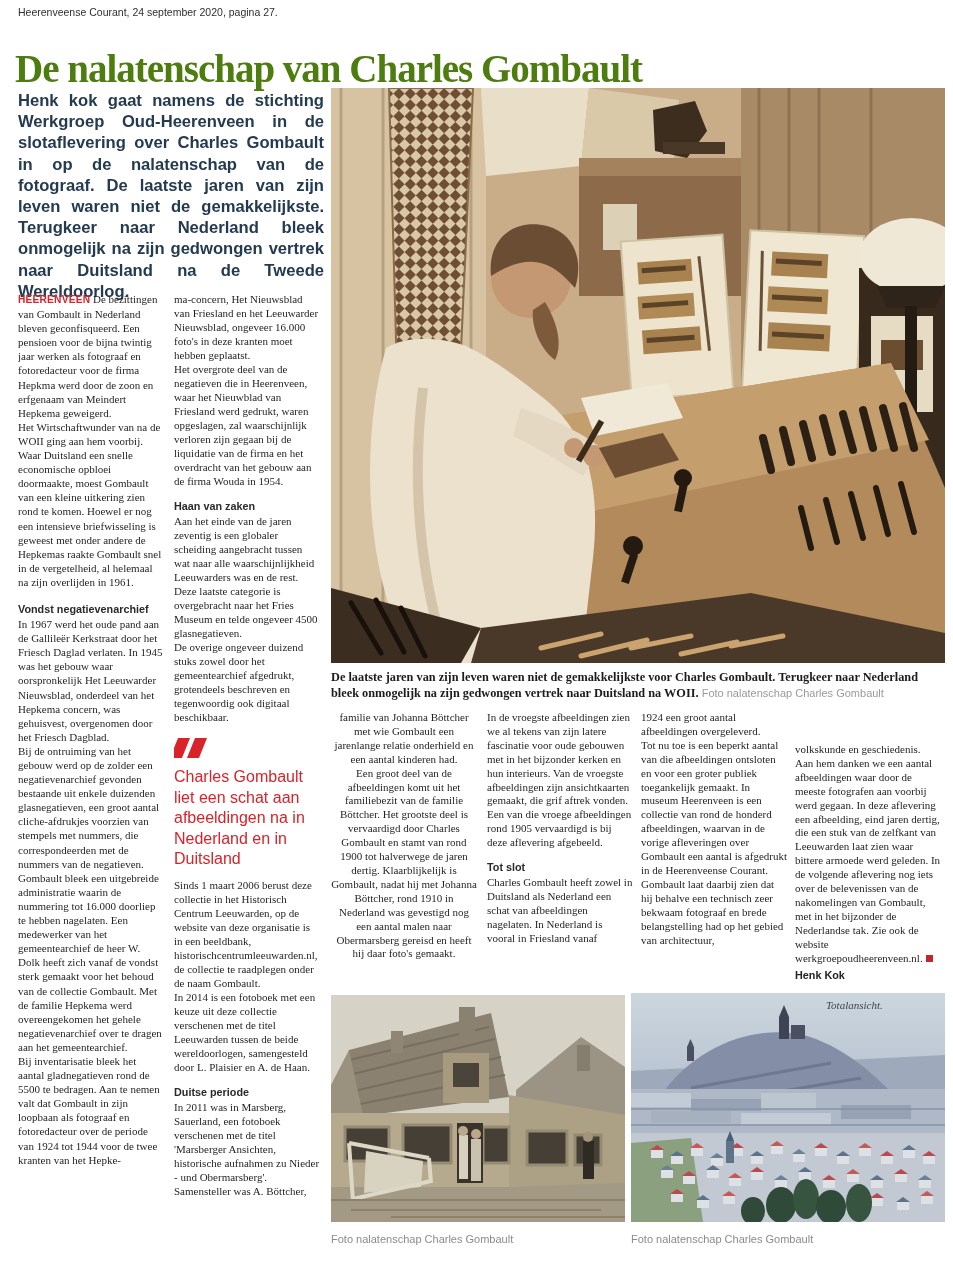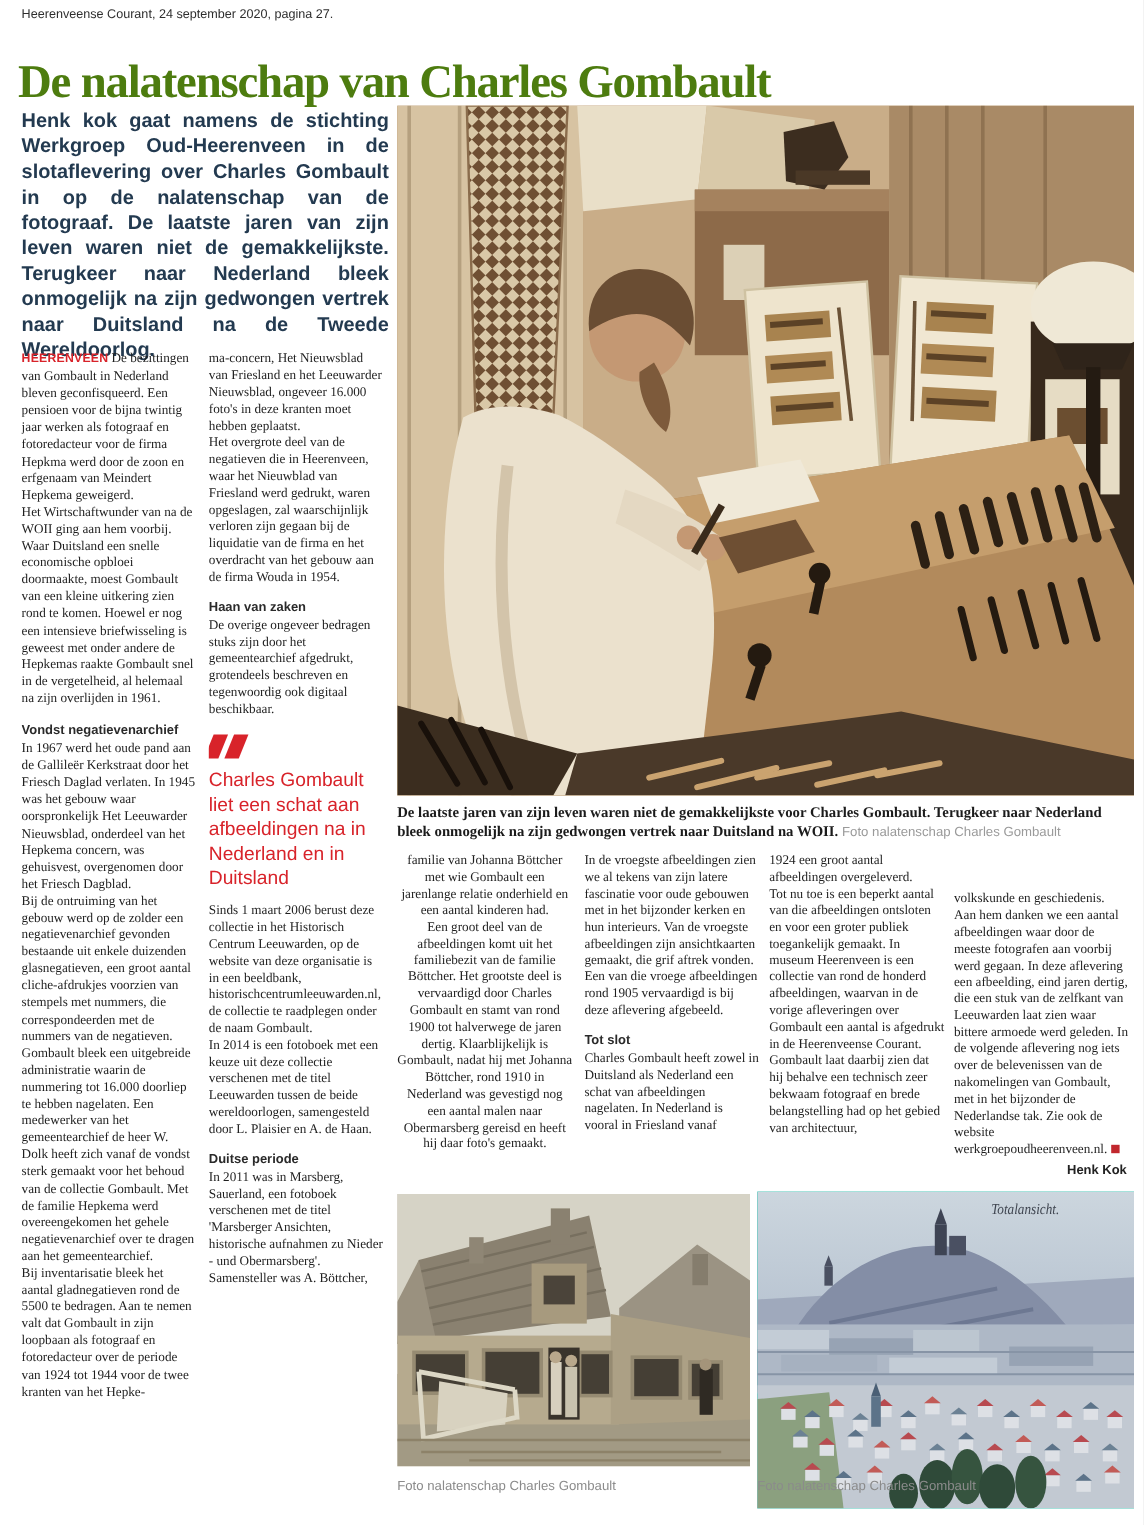--- a/index.html
+++ b/index.html
@@ -7,21 +7,21 @@
         font-family:"Liberation Serif",serif;color:#1f1f1f;}
   .masthead{position:absolute;left:18px;top:6px;font-family:"Liberation Sans",sans-serif;
         font-size:10.5px;color:#2e2e2e;}
   .headline{position:absolute;left:15px;top:20px;width:932px;font-family:"Liberation Serif",serif;
         font-weight:700;font-size:39px;letter-spacing:-1px;color:#4d7c0f;white-space:nowrap;}
   .intro{position:absolute;left:18px;top:90px;width:306px;font-family:"Liberation Sans",sans-serif;
         font-weight:700;font-size:16.6px;line-height:21.2px;color:#233a50;text-align:justify;}
   .photo{position:absolute;overflow:hidden;background:#c7ad8a;}
   #photo-main{left:331px;top:88px;width:614px;height:575px;}
   #photo-houses{left:331px;top:995px;width:294px;height:227px;background:#d6d3c6;}
-  #photo-postcard{left:631px;top:993px;width:314px;height:264px;background:#14b8a6;}
+  #photo-postcard{left:631px;top:993px;width:314px;height:229px;background:#84cc16;}
   .photo svg{display:block;width:100%;height:100%;}
   .caption-main{position:absolute;left:331px;top:670px;width:614px;font-size:12.3px;
         line-height:15.6px;font-weight:700;color:#1b1b1b;}
   .credit{font-family:"Liberation Sans",sans-serif;font-weight:400;color:#9a9a9a;font-size:11px;}
   .caption-small{position:absolute;font-family:"Liberation Sans",sans-serif;font-size:11px;
         color:#8b8b8b;}
   #caption-houses{left:331px;top:1233px;width:294px;}
   #caption-postcard{left:631px;top:1233px;width:314px;}
   .col{position:absolute;width:146px;font-size:11px;line-height:14.1px;overflow:hidden;
         color:#1f1f1f;text-align:left;}
@@ -37,21 +37,21 @@
   .subhead{font-family:"Liberation Sans",sans-serif;font-weight:700;font-size:10.8px;
         color:#2a2a2a;margin-top:11px;margin-bottom:1px;}
   .subhead.first{margin-top:13px;}
   .quote-block{margin:14px 0 8px 0;}
   .quote-icon{height:20px;margin-bottom:9px;}
   .quote-icon span{display:inline-block;width:12px;height:20px;background:#d8232a;
         transform:skewX(-22deg);margin-right:5px;}
   .quote-text{font-family:Liberation Sans, sans-serif;color:#d8232a;font-size:16px;
         line-height:20.5px;font-weight:400;}
   .end-mark{display:inline-block;width:7px;height:7px;background:#c1272d;margin-left:3px;}
-  .byline{text-align:right;font-family:"Liberation Sans",sans-serif;font-weight:700;
+  .byline{text-align:left;font-family:"Liberation Sans",sans-serif;font-weight:700;
         font-size:10.8px;color:#222;margin-top:3px;padding-right:2px;}
 </style>
 </head>
 <body>
 
 <div id="page">
 
   <div class="masthead">Heerenveense Courant, 24 september 2020, pagina 27.</div>
   <h1 class="headline">De nalatenschap van Charles Gombault</h1>
   <div class="intro">Henk kok gaat namens de stichting Werkgroep Oud-Heerenveen in de slotaflevering over Charles Gombault in op de nalatenschap van de fotograaf. De laatste jaren van zijn leven waren niet de gemakkelijkste. Terugkeer naar Nederland bleek onmogelijk na zijn gedwongen vertrek naar Duitsland na de Tweede Wereldoorlog.</div>
@@ -164,21 +164,22 @@
     <div class="subhead first">Vondst negatievenarchief</div>
     <p>In 1967 werd het oude pand aan de Gallileër Kerkstraat door het Friesch Daglad verlaten. In 1945 was het gebouw waar oorspronkelijk Het Leeuwarder Nieuwsblad, onderdeel van het Hepkema concern, was gehuisvest, overgenomen door het Friesch Dagblad.</p>
     <p>Bij de ontruiming van het gebouw werd op de zolder een negatievenarchief gevonden bestaande uit enkele duizenden glasnegatieven, een groot aantal cliche-afdrukjes voorzien van stempels met nummers, die correspondeerden met de nummers van de negatieven. Gombault bleek een uitgebreide administratie waarin de nummering tot 16.000 doorliep te hebben nagelaten. Een medewerker van het gemeentearchief de heer W. Dolk heeft zich vanaf de vondst sterk gemaakt voor het behoud van de collectie Gombault. Met de familie Hepkema werd overeengekomen het gehele negatievenarchief over te dragen aan het gemeentearchief.</p>
     <p>Bij inventarisatie bleek het aantal gladnegatieven rond de 5500 te bedragen. Aan te nemen valt dat Gombault in zijn loopbaan als fotograaf en fotoredacteur over de periode van 1924 tot 1944 voor de twee kranten van het Hepke-</p>
   </div>
 
   <div class="col" id="col2">
     <p>ma-concern, Het Nieuwsblad van Friesland en het Leeuwarder Nieuwsblad, ongeveer 16.000 foto's in deze kranten moet hebben geplaatst.</p>
     <p>Het overgrote deel van de negatieven die in Heerenveen, waar het Nieuwblad van Friesland werd gedrukt, waren opgeslagen, zal waarschijnlijk verloren zijn gegaan bij de liquidatie van de firma en het overdracht van het gebouw aan de firma Wouda in 1954.</p>
     <div class="subhead">Haan van zaken</div>
-    <p>De overige ongeveer bedragen stuks zijn door het gemeentearchief afgedrukt, grotendeels beschreven en tegenwoordig ook digitaal beschikbaar.</p>
+    <p>Aan het einde van de jaren zeventig is een globaler scheiding aangebracht tussen wat naar alle waarschijnlijkheid Leeuwarders was en de rest. Deze laatste categorie is overgebracht naar het Fries Museum en telde ongeveer 4500 glasnegatieven.</p>
+    <p>De overige ongeveer duizend stuks zowel door het gemeentearchief afgedrukt, grotendeels beschreven en tegenwoordig ook digitaal beschikbaar.</p>
     <div class="quote-block">
       <div class="quote-icon"><span></span><span></span></div>
       <div class="quote-text">Charles Gombault liet een schat aan afbeeldingen na in Nederland en in Duitsland</div>
     </div>
     <p>Sinds 1 maart 2006 berust deze collectie in het Historisch Centrum Leeuwarden, op de website van deze organisatie is in een beeldbank, historischcentrumleeuwarden.nl, de collectie te raadplegen onder de naam Gombault.</p>
     <p>In 2014 is een fotoboek met een keuze uit deze collectie verschenen met de titel Leeuwarden tussen de beide wereldoorlogen, samengesteld door L. Plaisier en A. de Haan.</p>
     <div class="subhead">Duitse periode</div>
     <p>In 2011 was in Marsberg, Sauerland, een fotoboek verschenen met de titel 'Marsberger Ansichten, historische aufnahmen zu Nieder - und Obermarsberg'.</p>
     <p>Samensteller was A. Böttcher,</p>
   </div>

